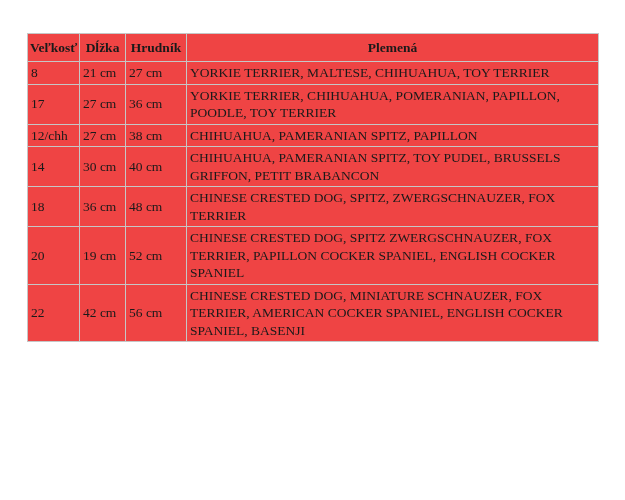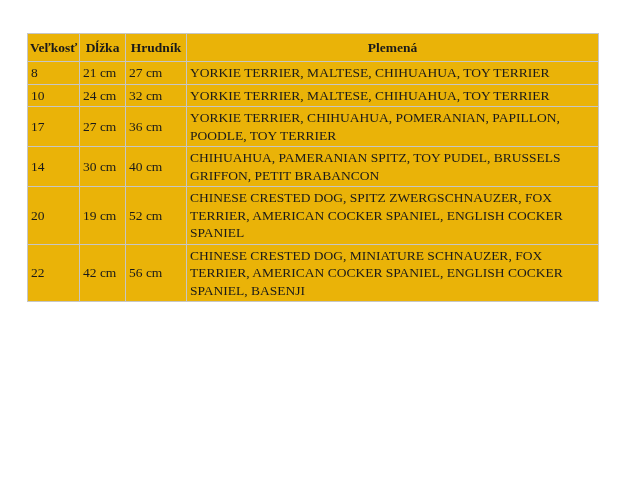--- a/index.html
+++ b/index.html
@@ -15,21 +15,21 @@
     color: #000000;
     overflow: hidden;
   }
   table.size-table {
     position: absolute;
     left: 27px;
     top: 33px;
     width: 571px;
     border-collapse: collapse;
     table-layout: fixed;
-    background: #eab308;
+    background: #ef4444;
     border: 1px solid #b8b8b8;
     padding-left: 29px;
   }
   table.size-table th,
   table.size-table td {
     border: 1px solid #c6c6c6;
     font-size: 13.5px;
     color: #1a1a1a;
     overflow: hidden;
   }
@@ -70,42 +70,48 @@
     </tr>
   </thead>
   <tbody id="table-body">
       <tr>
         <td>8</td>
         <td>21 cm</td>
         <td>27 cm</td>
         <td>YORKIE TERRIER, MALTESE, CHIHUAHUA, TOY TERRIER</td>
       </tr>
       <tr>
-        <td>10</td>
-        <td>24 cm</td>
-        <td>32 cm</td>
-        <td>YORKIE TERRIER, MALTESE, CHIHUAHUA, TOY TERRIER</td>
-      </tr>
-      <tr>
         <td>17</td>
         <td>27 cm</td>
         <td>36 cm</td>
         <td>YORKIE TERRIER, CHIHUAHUA, POMERANIAN, PAPILLON, POODLE, TOY TERRIER</td>
+      </tr>
+      <tr>
+        <td>12/chh</td>
+        <td>27 cm</td>
+        <td>38 cm</td>
+        <td>CHIHUAHUA, PAMERANIAN SPITZ, PAPILLON</td>
       </tr>
       <tr>
         <td>14</td>
         <td>30 cm</td>
         <td>40 cm</td>
         <td>CHIHUAHUA, PAMERANIAN SPITZ, TOY PUDEL, BRUSSELS GRIFFON, PETIT BRABANCON</td>
       </tr>
       <tr>
+        <td>18</td>
+        <td>36 cm</td>
+        <td>48 cm</td>
+        <td>CHINESE CRESTED DOG, SPITZ, ZWERGSCHNAUZER, FOX TERRIER</td>
+      </tr>
+      <tr>
         <td>20</td>
         <td>19 cm</td>
         <td>52 cm</td>
-        <td>CHINESE CRESTED DOG, SPITZ ZWERGSCHNAUZER, FOX TERRIER, AMERICAN COCKER SPANIEL, ENGLISH COCKER SPANIEL</td>
+        <td>CHINESE CRESTED DOG, SPITZ ZWERGSCHNAUZER, FOX TERRIER, PAPILLON COCKER SPANIEL, ENGLISH COCKER SPANIEL</td>
       </tr>
       <tr>
         <td>22</td>
         <td>42 cm</td>
         <td>56 cm</td>
         <td>CHINESE CRESTED DOG, MINIATURE SCHNAUZER, FOX TERRIER, AMERICAN COCKER SPANIEL, ENGLISH COCKER SPANIEL, BASENJI</td>
       </tr>
     </tbody>
 </table>
 

